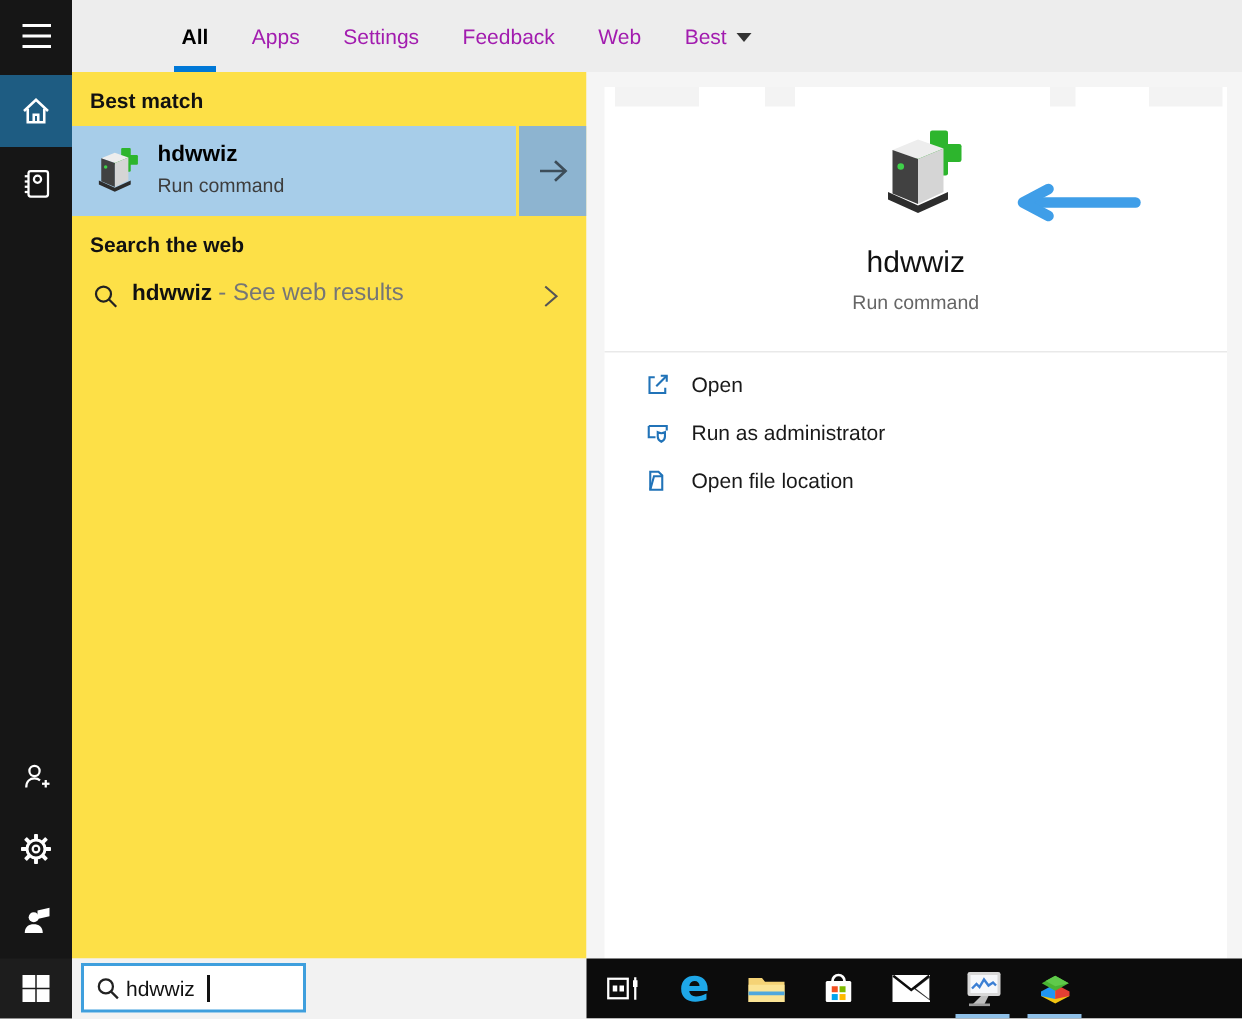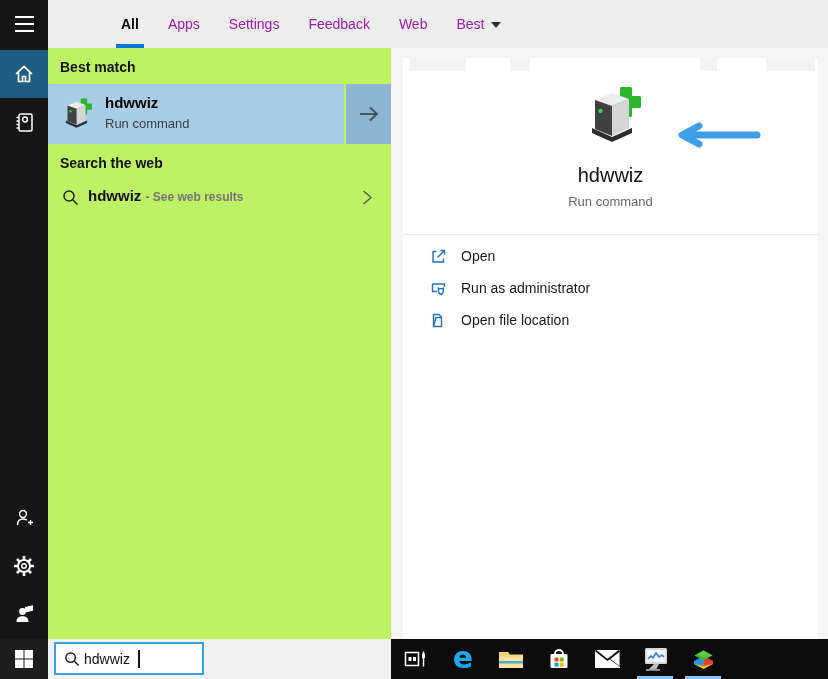--- a/index.html
+++ b/index.html
@@ -21,34 +21,34 @@
   .tab { position:relative; height:48px; line-height:48px; margin-right:29px; font-size:14px; color:#a21caf; cursor:pointer; white-space:nowrap; }
   .tab.selected { color:#000; font-weight:bold;margin-left:47px; }
   .tab.selected::after { content:""; position:absolute; left:-5px; right:-5px; bottom:0; height:4px; background:#0078d7; }
   .tab .dd-caret { display:inline-block; width:0; height:0; border-left:5px solid transparent; border-right:5px solid transparent; border-top:6px solid #333; margin-left:7px; vertical-align:middle; }
   .topbar-right { position:absolute; right:0; top:0; height:48px; display:flex; align-items:center; gap:24px; padding-right:22px; }
   .feedback-link { font-size:14px; color:#333; cursor:pointer; }
   .more-dots { display:flex; gap:3px; align-items:center; cursor:pointer; padding:6px 2px; }
   .more-dots i { width:3px; height:3px; border-radius:50%; background:#333; }
 
   
-  .results { position:absolute; left:48px; top:48px; width:343px; height:591px; background:#bef264; }
+  .results { position:absolute; left:48px; top:48px; width:343px; height:591px; background:#fde047; }
   .section-label { position:absolute; left:12px; font-size:14px; font-weight:bold; color:#111; }
   .bm-label { top:11px; }
   .bm-row { position:absolute; left:0; top:36px; width:343px; height:60px; }
   .bm-main { position:absolute; left:0; top:0; width:296px; height:60px; background:#a7cde9; cursor:pointer; }
   .bm-go { position:absolute; left:298px; top:0; width:45px; height:60px; background:#8db4d0; display:flex; align-items:center; justify-content:center; cursor:pointer; }
   .bm-icon { position:absolute; left:11px; top:13px; width:34px; height:34px; }
   .bm-title { position:absolute; left:57px; top:10px; font-size:15px; font-weight:bold; color:#000; }
   .bm-sub { position:absolute; left:57px; top:32px; font-size:13px; color:#3d3d3d; }
   .web-label { top:107px; }
   .web-row { position:absolute; left:0; top:130px; width:343px; height:38px; cursor:pointer; }
   .web-row .mag { position:absolute; left:14px; top:11px; }
   .web-text { position:absolute; left:40px; top:9px; font-size:15px; color:#111; font-weight:bold; white-space:nowrap; }
-  .web-suffix { font-weight:bold; color:#767676; font-size:12px; }
+  .web-suffix { font-weight:normal; color:#767676; font-size:16px; }
   .web-chev { position:absolute; right:18px; top:11px; }
 
   
   .search-area { position:absolute; left:48px; top:639px; width:343px; height:40px; background:#f2f2f2; z-index:5; }
   .search-box { position:absolute; left:6px; top:3px; width:150px; height:33px; background:#fff; border:2px solid #3f9fdd; }
   .search-box input { position:absolute; left:28px; top:0; width:116px; height:29px; border:none; outline:none; font-size:14px; color:#111; font-family:"Liberation Sans", sans-serif; background:transparent; }
   .search-box .mag { position:absolute; left:8px; top:7px; }
   .caret { position:absolute; left:82px; top:6px; width:1.5px; height:18px; background:#111; pointer-events:none; }
 
   

